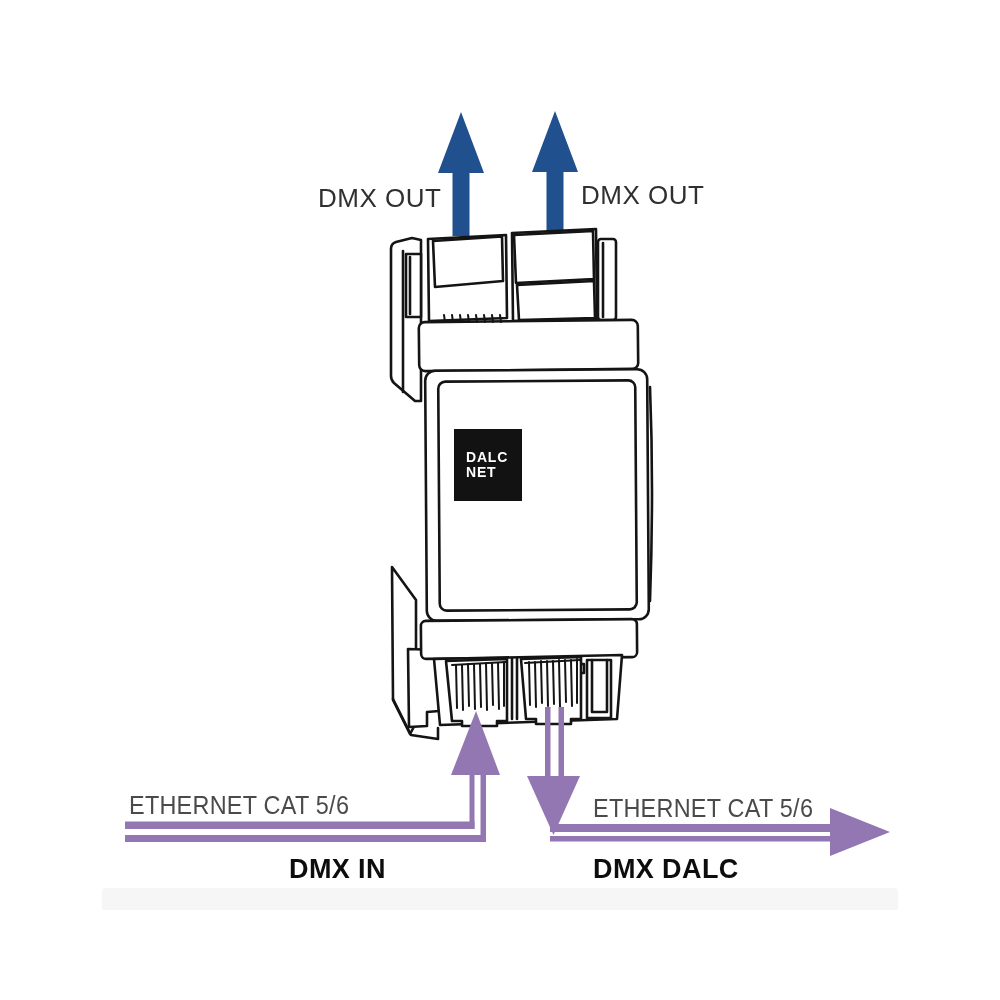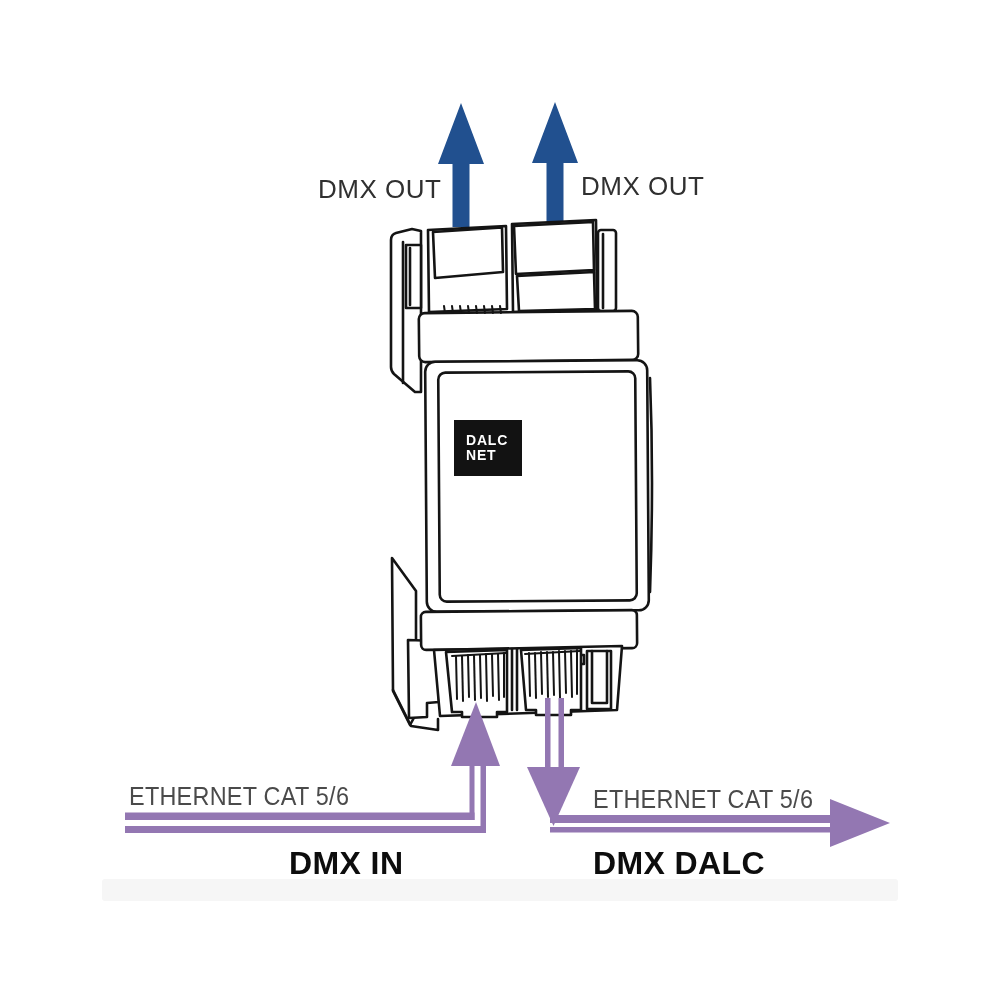--- a/index.html
+++ b/index.html
@@ -2,42 +2,42 @@
 <html style="--dmx-arrow: #21508f; --ethernet-arrow: #9377b2; --line-art: #141414; --logo-bg: #121212; --logo-text: #ffffff; --label-dark: #303030; --label-gray: #4a4a4a; --background: #ffffff; --footer-band: #f6f6f6;"><head>
 <meta charset="utf-8">
 <style>
   html,body{margin:0;padding:0;}
   body{
     width:1000px;height:1000px;
     background:var(--background,#fff);
     font-family:"Liberation Sans",sans-serif;
     position:relative;overflow:hidden;
   }
-  .stage{position:absolute;inset:0;}
+  .stage{position:absolute;inset:0;margin-top:9px;}
   svg.diagram{position:absolute;left:0;top:0;}
   .lbl{
     position:absolute;white-space:nowrap;
     font-family:"Liberation Sans",sans-serif;
     line-height:1;
   }
   .lbl-dmx-out{
     font-size:26px;color:var(--label-dark,#303030);
     letter-spacing:0.5px;
   }
   .lbl-eth{
     font-size:26px;color:var(--label-gray,#4a4a4a);
     transform:scaleX(0.9);transform-origin:left top;
     letter-spacing:0.3px;
   }
   .lbl-bold{
-    font-size:32px;font-weight:bold;color:#0d0d0d;
+    font-size:27px;font-weight:bold;color:#0d0d0d;
     letter-spacing:0.4px;
   }
   .logo{
-    position:absolute;left:454px;top:420px;width:68px;height:56px;
+    position:absolute;left:454px;top:420px;width:68px;height:72px;
     background:var(--logo-bg,#121212);
     color:var(--logo-text,#fff);
     display:flex;flex-direction:column;justify-content:center;
     box-sizing:border-box;padding-left:12px;
     font-weight:bold;font-size:14px;line-height:15px;letter-spacing:0.8px;
   }
   .band{
     position:absolute;left:102px;top:879px;width:796px;height:22px;
     background:var(--footer-band,#f6f6f6);border-radius:3px;
   }

